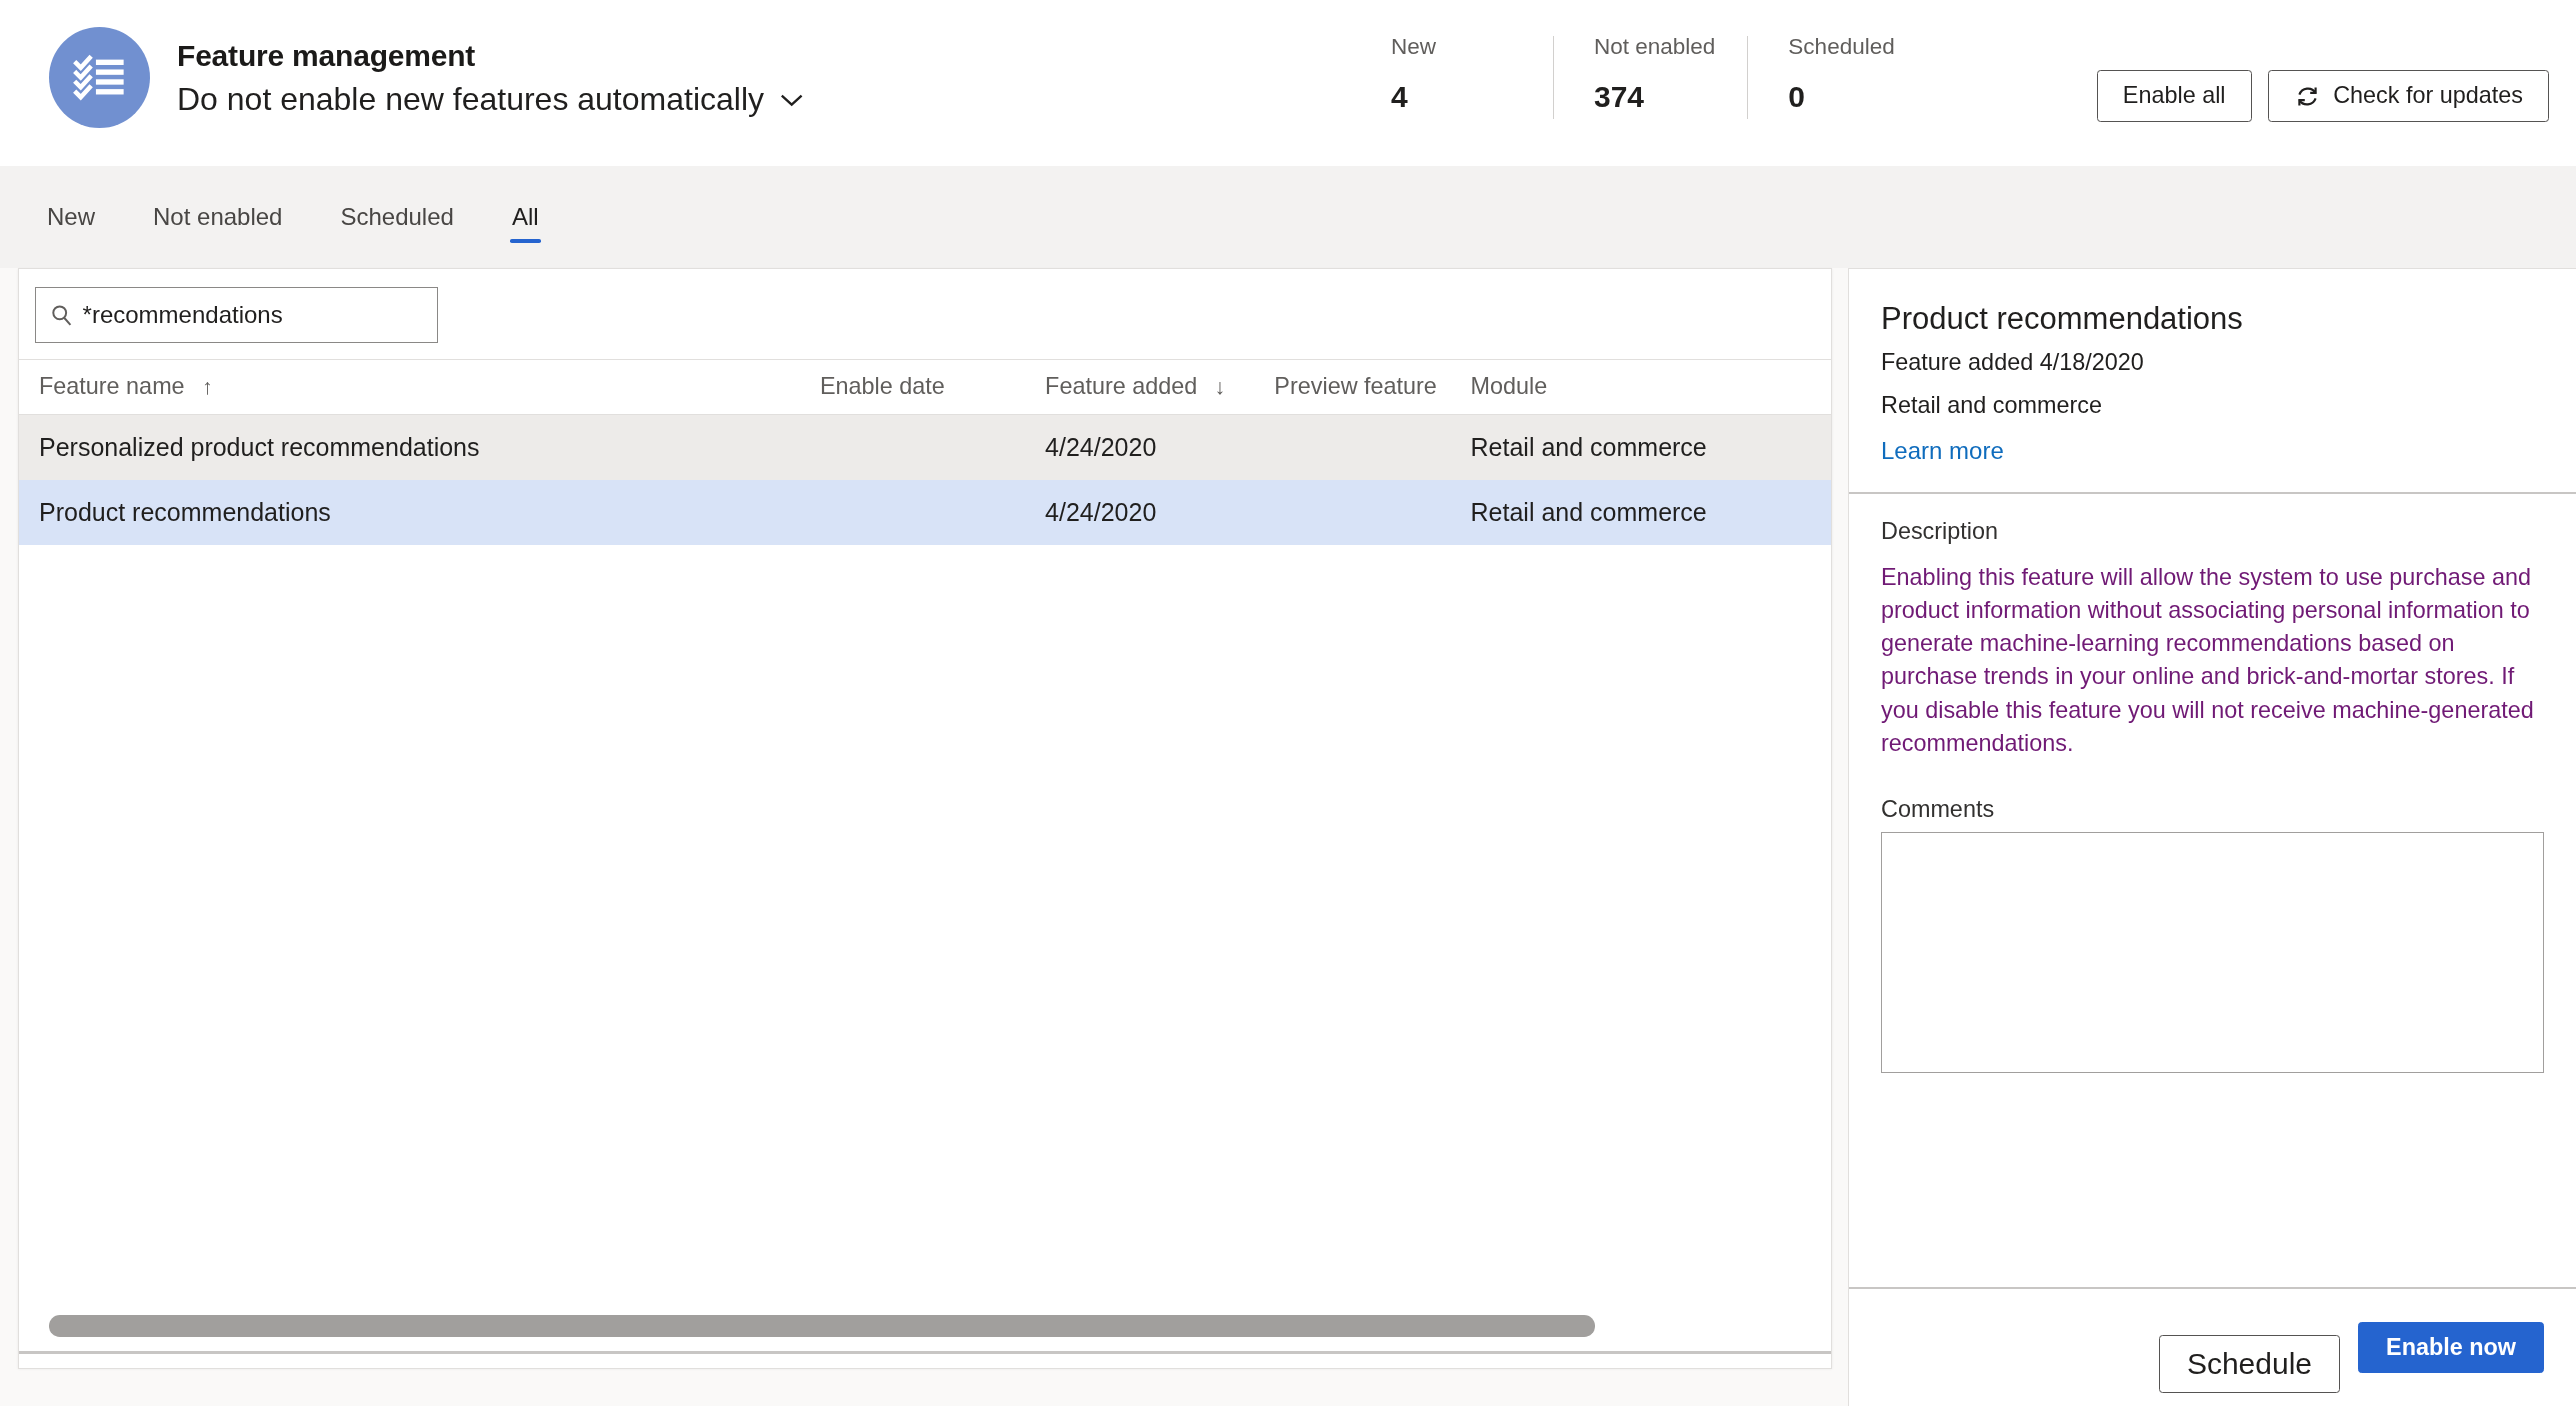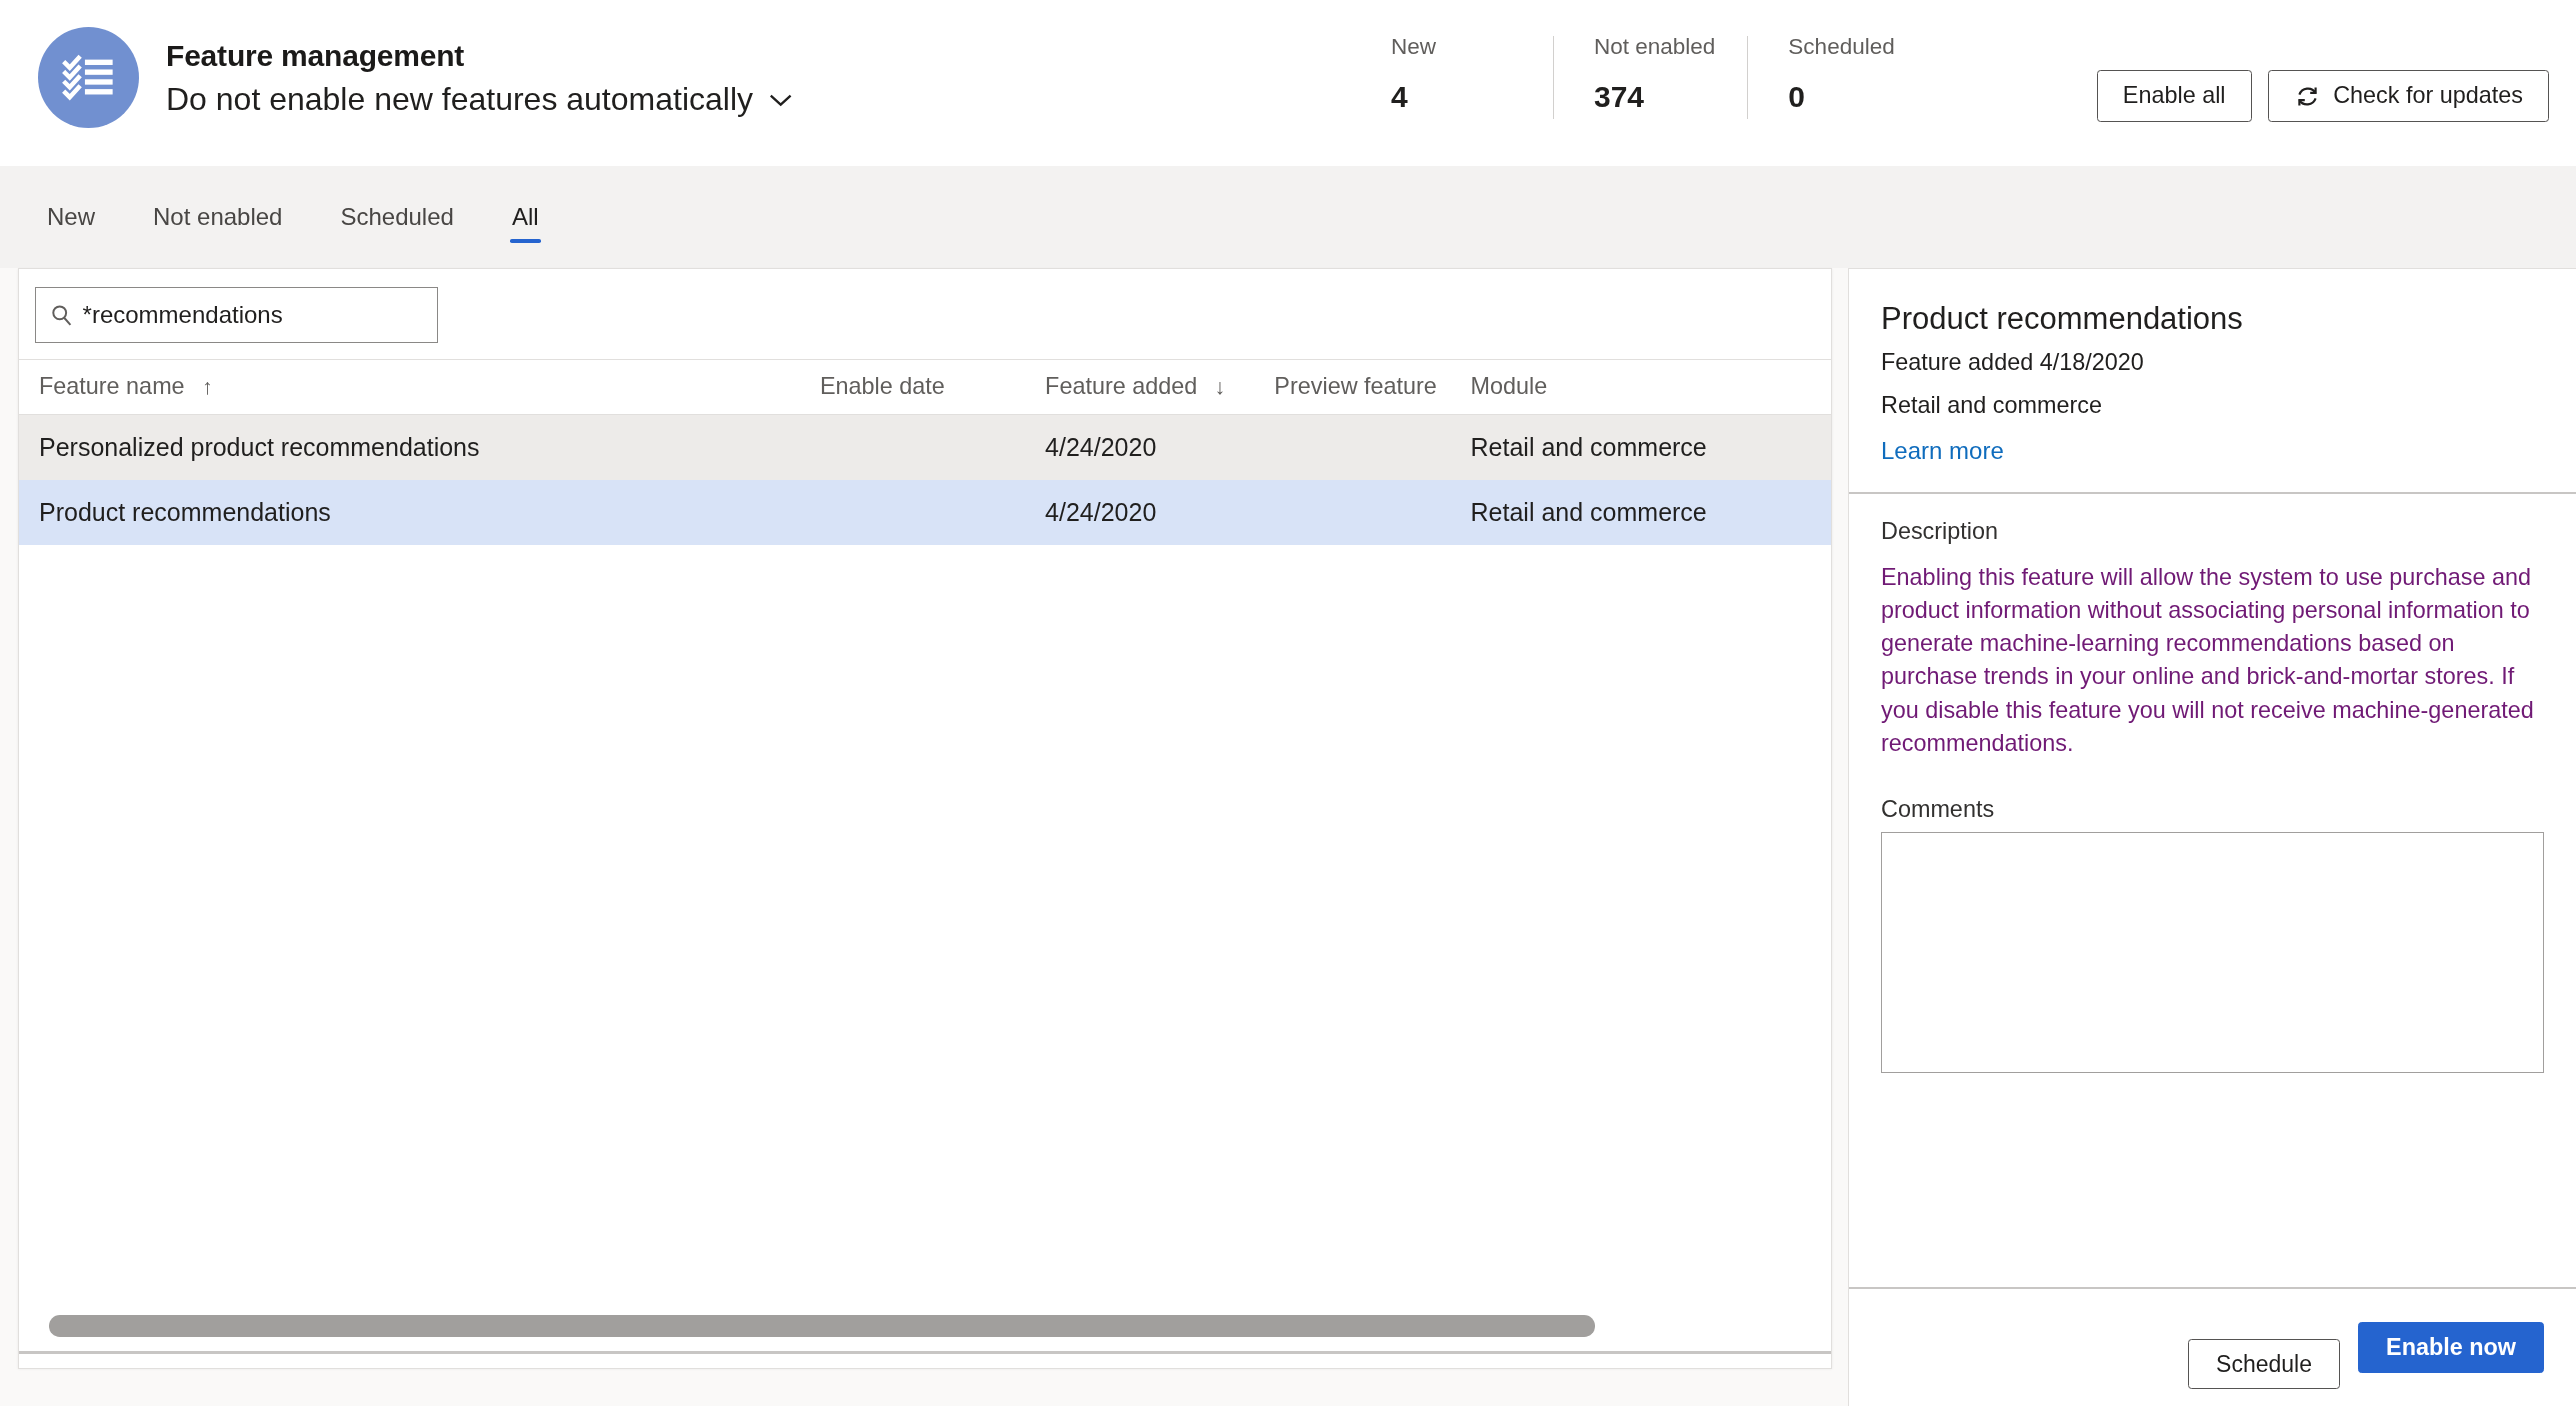--- a/index.html
+++ b/index.html
@@ -14,21 +14,21 @@
   .app-header {
     position: relative;
     height: 166px;
     background: #ffffff;
     display: flex;
     align-items: flex-start;
   }
   .header-left {
     display: flex;
     align-items: center;
-    padding: 27px 0 0 38px;
+    padding: 27px 0 0 49px;
   }
   .app-icon {
     width: 101px; height: 101px;
     border-radius: 50%;
     background: #7190d0;
     display: flex; align-items: center; justify-content: center;
     flex: 0 0 auto;
   }
   .app-icon svg { display:block; }
   .header-titles { margin-left: 27px; }
@@ -300,21 +300,21 @@
     background: #2564cf;
     border: 1.8px solid #2564cf;
     border-radius: 3.6px;
     padding: 12.6px 27px;
     cursor: pointer;
     font-weight: bold;
     line-height: 1;
   }
   .btn-secondary {
     font-family: "Liberation Sans", sans-serif;
-    font-size: 23px;
+    font-size: 30px;
     color: #201f1e;
     background: #ffffff;
     border: 1.8px solid #555352;
     border-radius: 3.6px;
     padding: 12.6px 27px;
     cursor: pointer;
     line-height: 1;
     margin-top: 33px;
   }
 </style>

